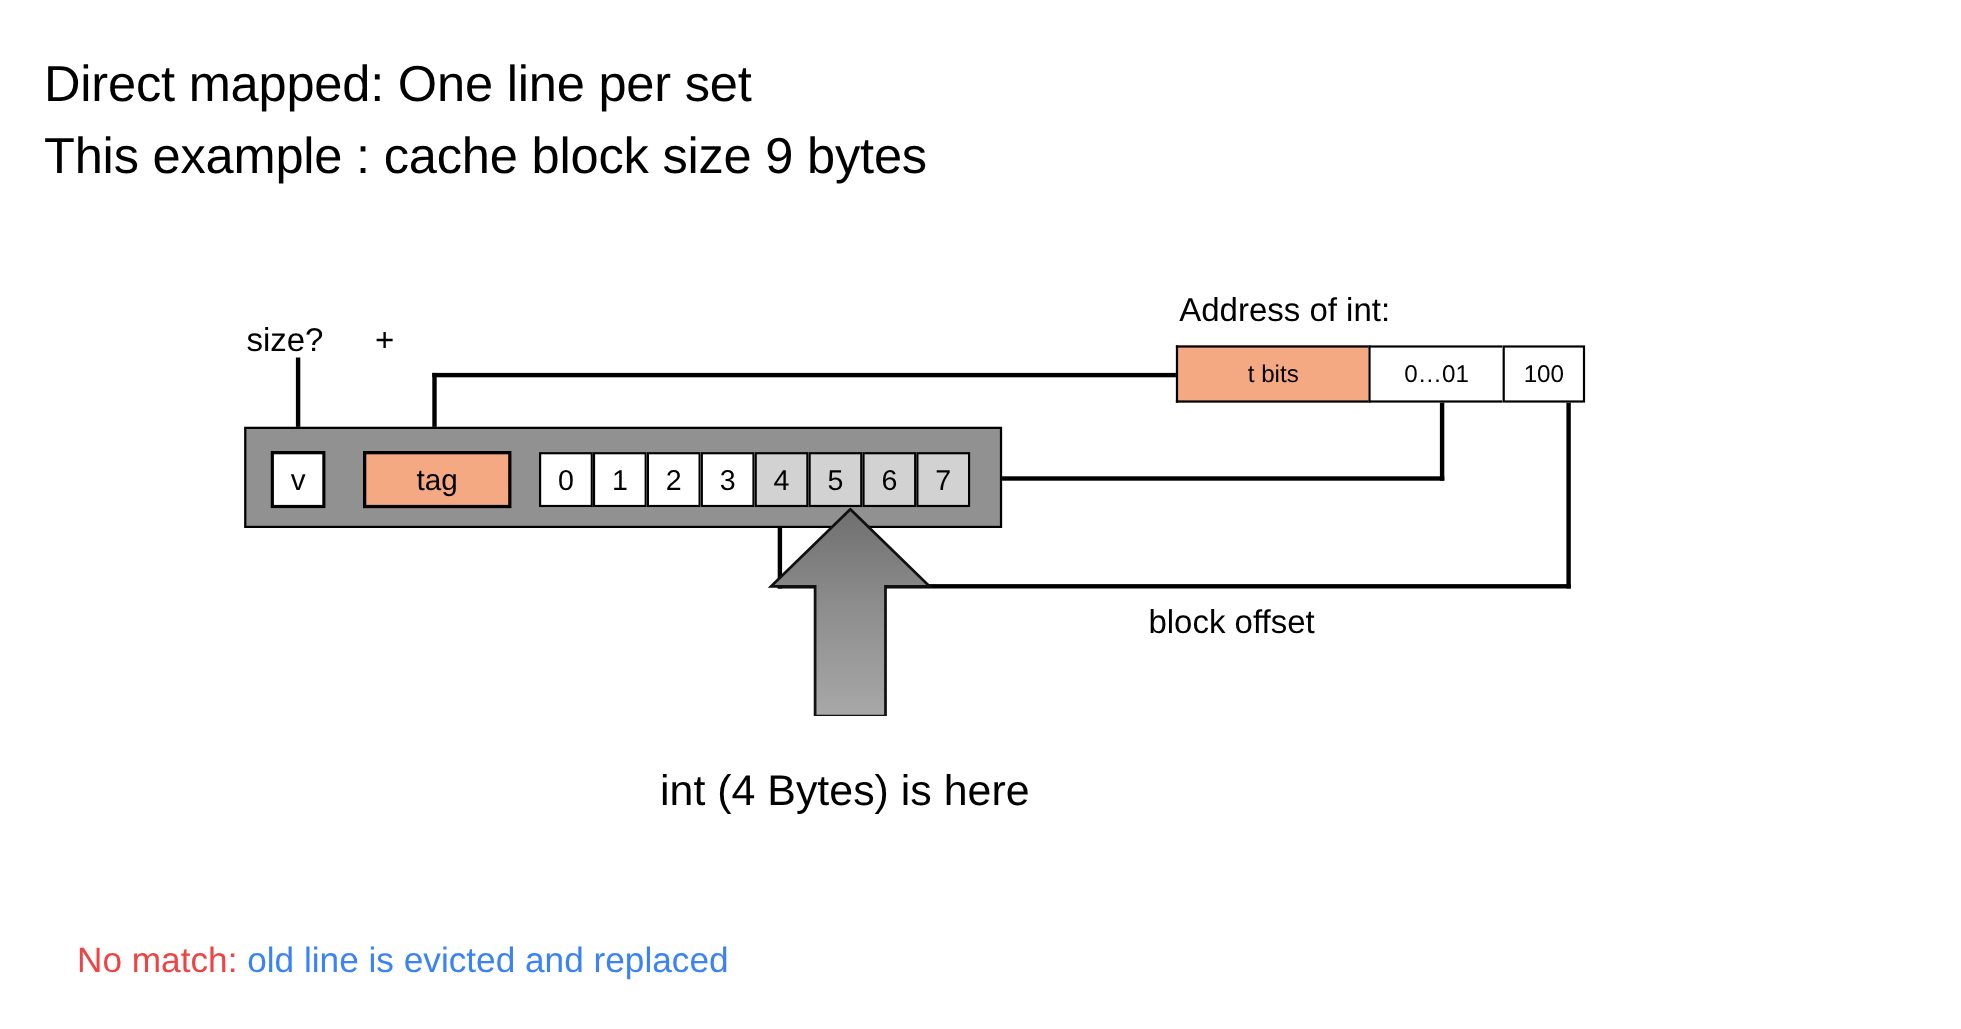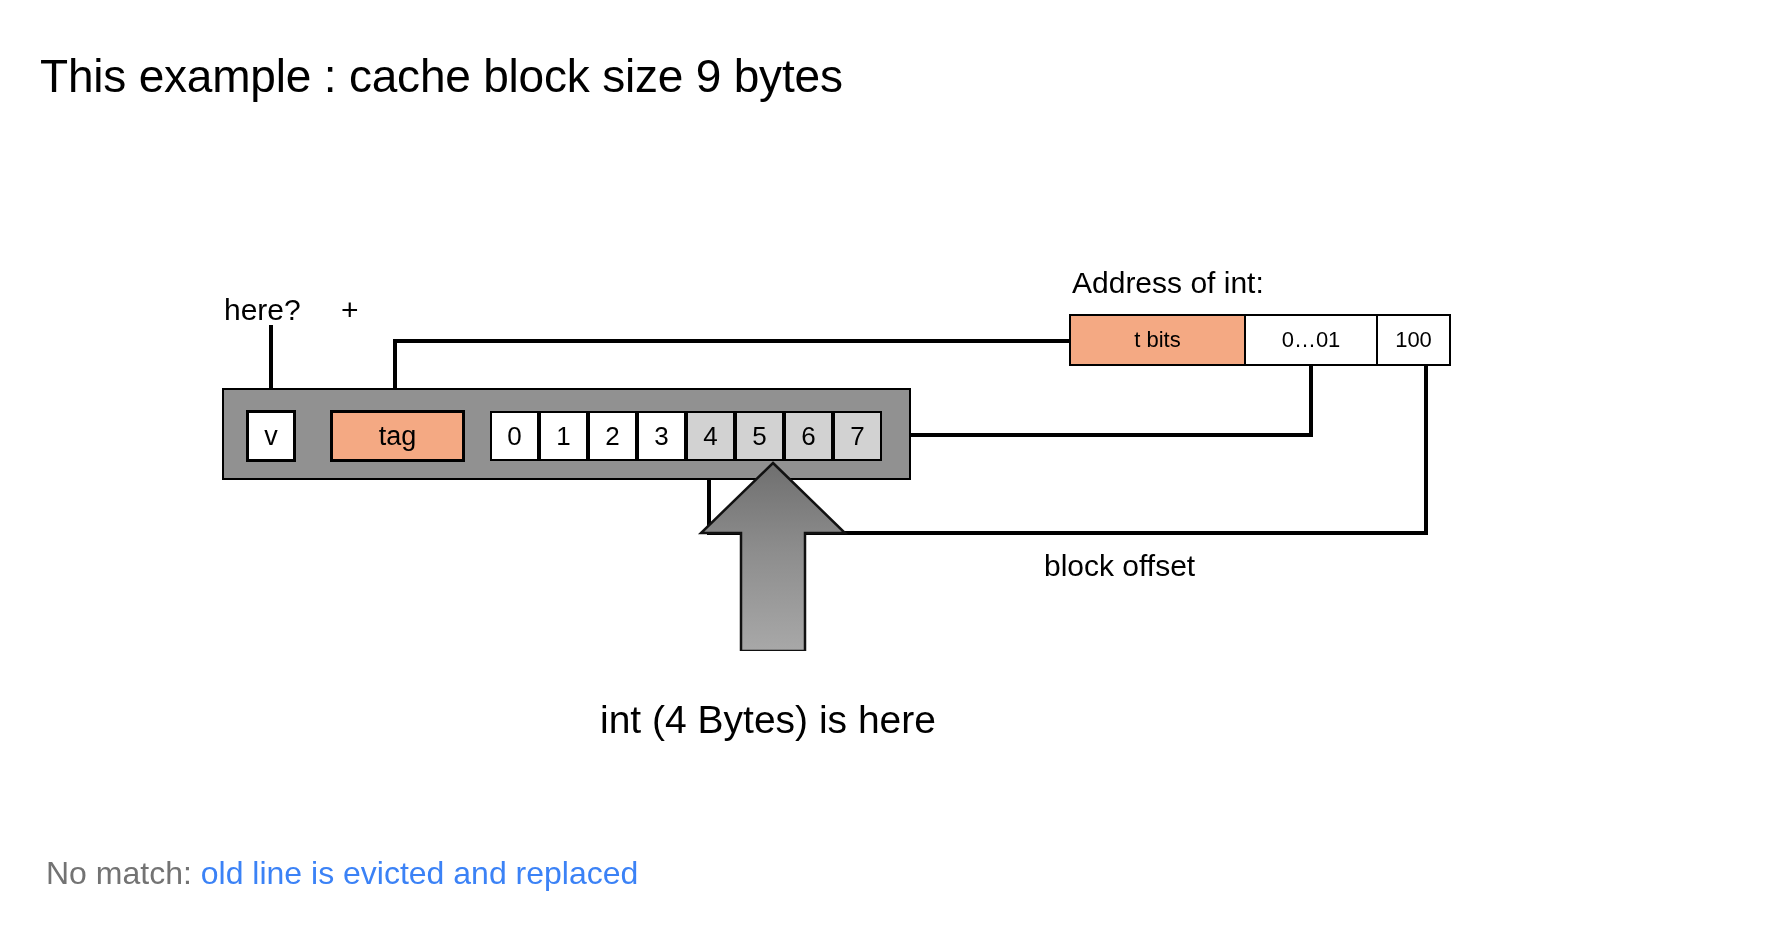--- a/index.html
+++ b/index.html
@@ -120,53 +120,54 @@
     border-right-width: 0;
     background: #fff;
     font-size: 22px;
     display: flex;
     align-items: center;
     justify-content: center;
     color: #000;
   }
   .addrfield:last-child { border-right-width: 2px; }
   .addr-t   { width: 175px; background: #f4a983; }
-  .addr-set { width: 132px; }
+  .addr-set { width: 122px; }
   .addr-off { width: 75px; }
 
   
   .bigarrow {
     position: absolute;
     left: 693px;
     top: 461px;
     width: 160px;
     height: 190px;
   }
 
   
   .note {
     position: absolute;
     left: 46px;
     top: 855px;
     font-size: 32px;
     white-space: nowrap;
   }
-  .note-red { color: #737373; }
+  .note-red { color: #ef4444; margin-left: 24px; }
   .note-black { color: #3b82f6; }
 </style>
 </head>
 <body>
 
 <div class="stage">
 
   <div class="title-block">
+    <span class="title-line">Direct mapped: One line per set</span>
     <span class="title-line">This example : cache block size 9 bytes</span>
   </div>
 
-  <div class="lbl lbl-valid">here?</div>
+  <div class="lbl lbl-valid">size?</div>
   <div class="lbl lbl-plus">+</div>
   <div class="lbl lbl-addr">Address of int:</div>
 
   <div class="line ln-valid"></div>
   <div class="line ln-match-v"></div>
   <div class="line ln-match-h"></div>
 
   <div class="line ln-b7-h"></div>
   <div class="line ln-b7-v"></div>
 

